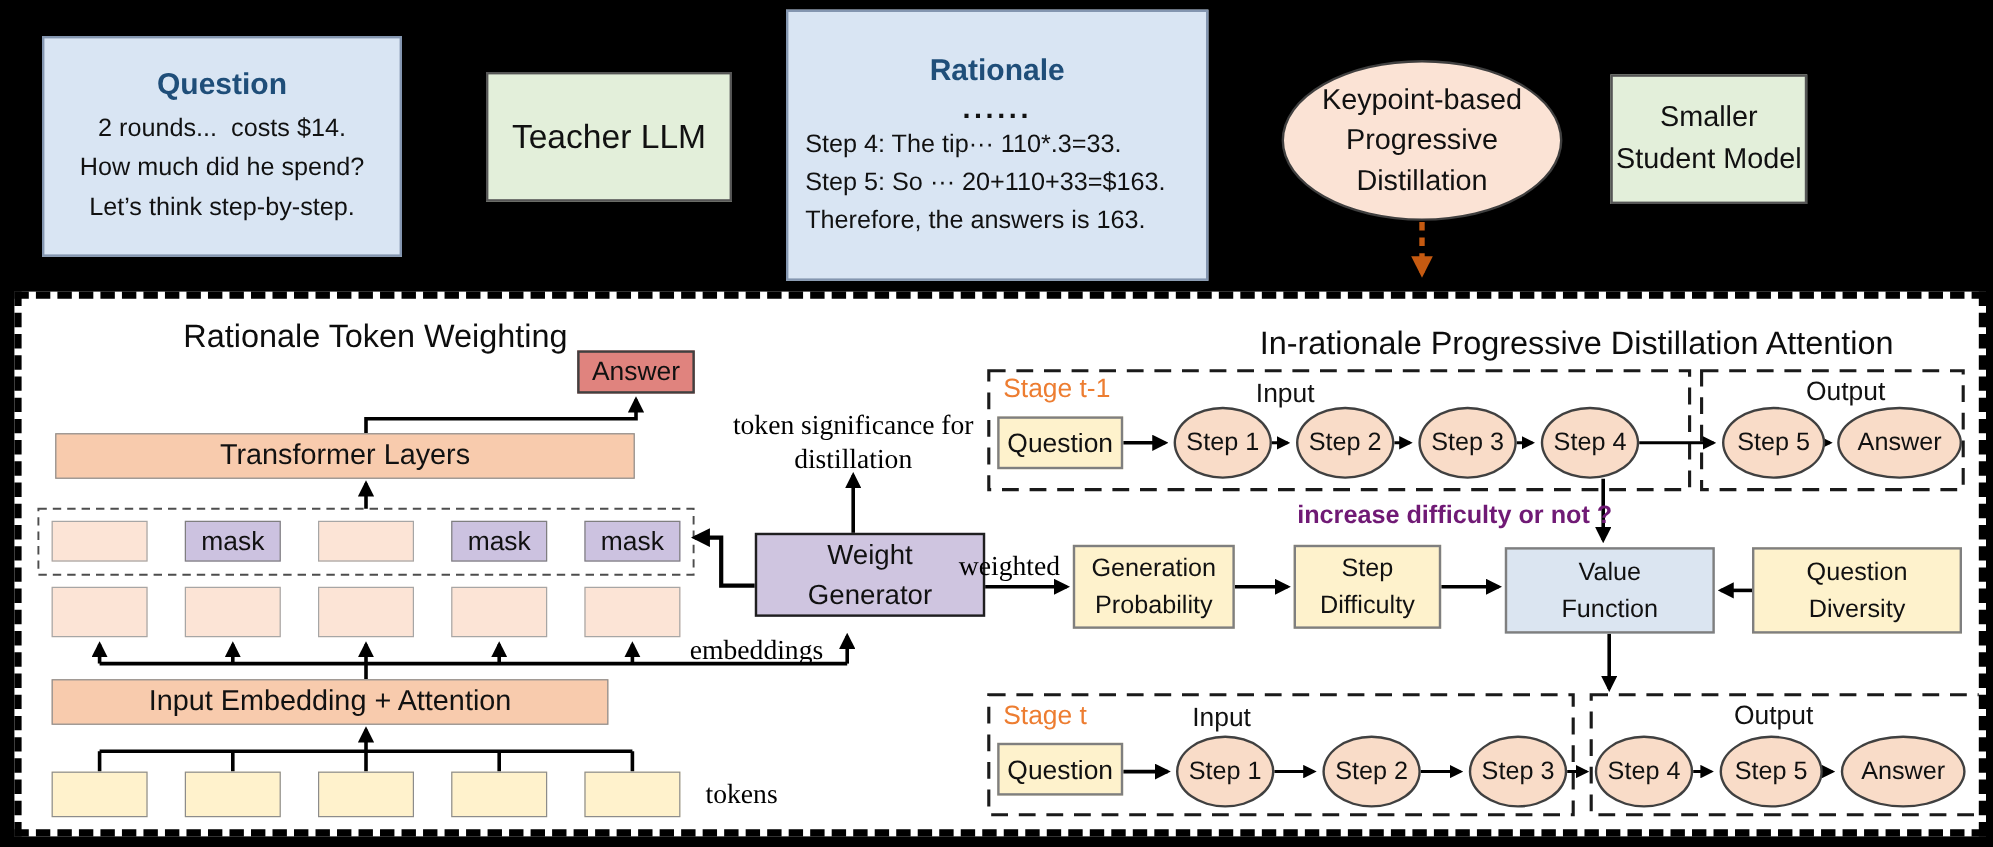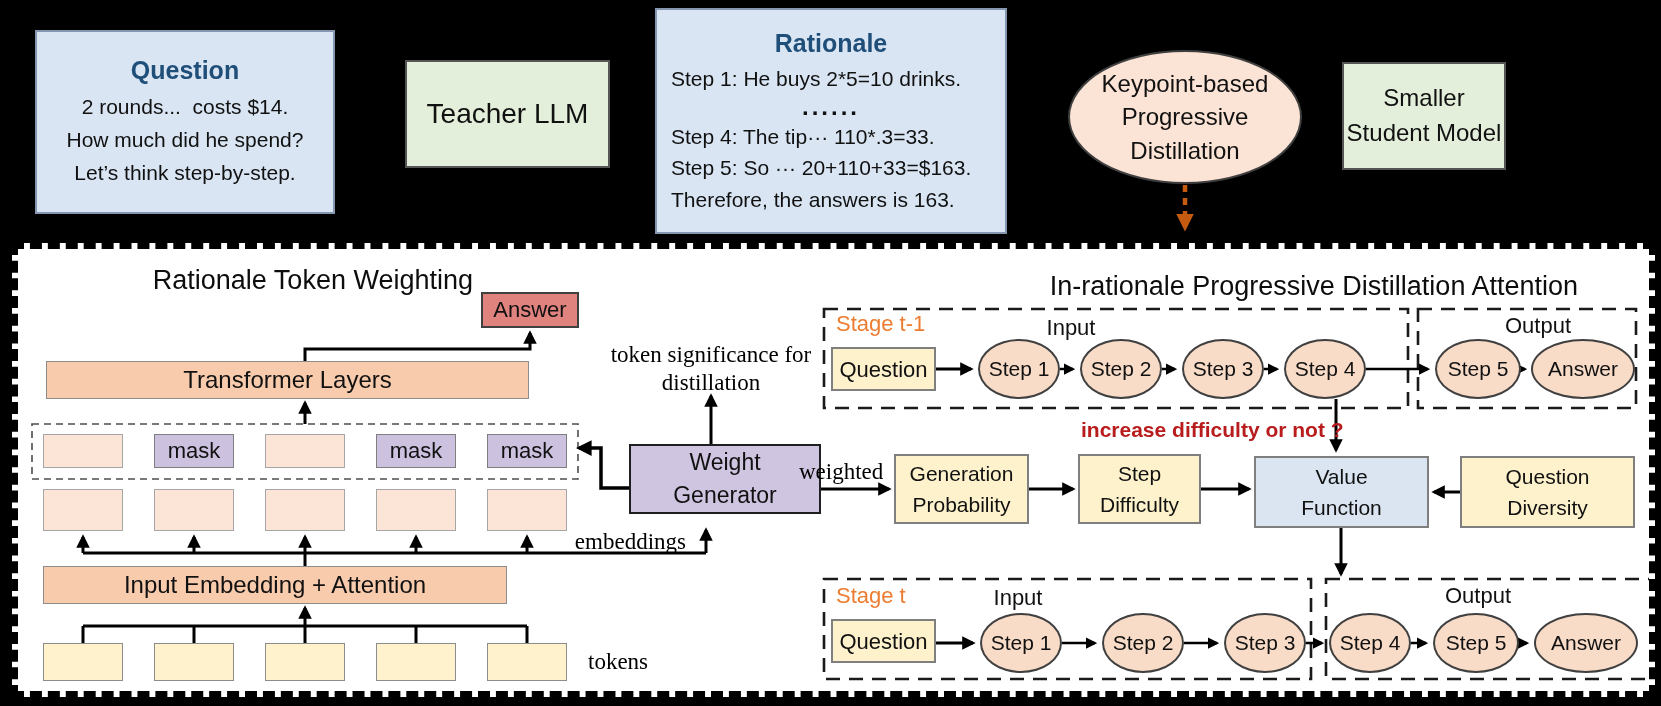--- a/index.html
+++ b/index.html
@@ -26,40 +26,39 @@
   .peach{background:#fce4d6;border:1px solid #a6a6a6;}
   .maskb{background:#ccc2e0;border:1px solid #7f7f7f;font-size:22px;}
   .tok{background:#fff2cc;border:1px solid #8c8c8c;}
   .wg{background:#cfc5e0;border:2px solid #1f1f1f;font-size:23px;line-height:1.45;}
   .ybox{background:#fef2cc;border:2px solid #7f7f7f;font-size:21px;line-height:1.5;padding:0 18px;}
   .vbox{background:#dbe5f1;border:2px solid #7f7f7f;font-size:21px;line-height:1.5;padding:0 30px;}
   .serif{position:absolute;font-family:"Liberation Serif",serif;font-size:23px;color:#000;}
   .stageLabel{position:absolute;font-size:22px;color:#ed7d31;}
   .ioLabel{position:absolute;font-size:22px;color:#111;text-align:center;}
   .stepE{background:#f9dcc8;border:2px solid #404040;border-radius:50%;font-size:21px;}
-  .orangeNote{position:absolute;font-size:21px;font-weight:600;color:#b91c1c;}
+  .orangeNote{position:absolute;font-size:21px;font-weight:600;color:#701a75;}
   .boxtext{font-size:24px;}
 </style>
 </head>
 <body>
 
 <div class="stage">
 
   <div class="b bluebox" style="left:35px;top:30px;width:300px;height:184px;padding:6px 8px;">
     <div class="box-title">Question</div>
     <div class="qline">2 rounds...  costs $14.</div>
     <div class="qline">How much did he spend?</div>
     <div class="qline">Let’s think step-by-step.</div>
   </div>
 
   <div class="b greenbox" style="left:405px;top:60px;width:205px;height:108px;font-size:28px;">Teacher LLM</div>
 
   <div class="b bluebox" style="left:655px;top:8px;width:352px;height:226px;padding:8px 14px;">
     <div class="box-title">Rationale</div>
-    <div class="rline">Step 1: He buys 2*5=10 drinks.</div>
     <div class="rline rdots">......</div>
     <div class="rline">Step 4: The tip··· 110*.3=33.</div>
     <div class="rline">Step 5: So ··· 20+110+33=$163.</div>
     <div class="rline">Therefore, the answers is 163.</div>
   </div>
 
   <div class="b ellipse" style="left:1068px;top:50px;width:234px;height:134px;">Keypoint-based Progressive Distillation</div>
 
   <div class="b greenbox" style="left:1342px;top:62px;width:164px;height:108px;font-size:24px;line-height:1.45;padding:0 0;">Smaller Student Model</div>
 

